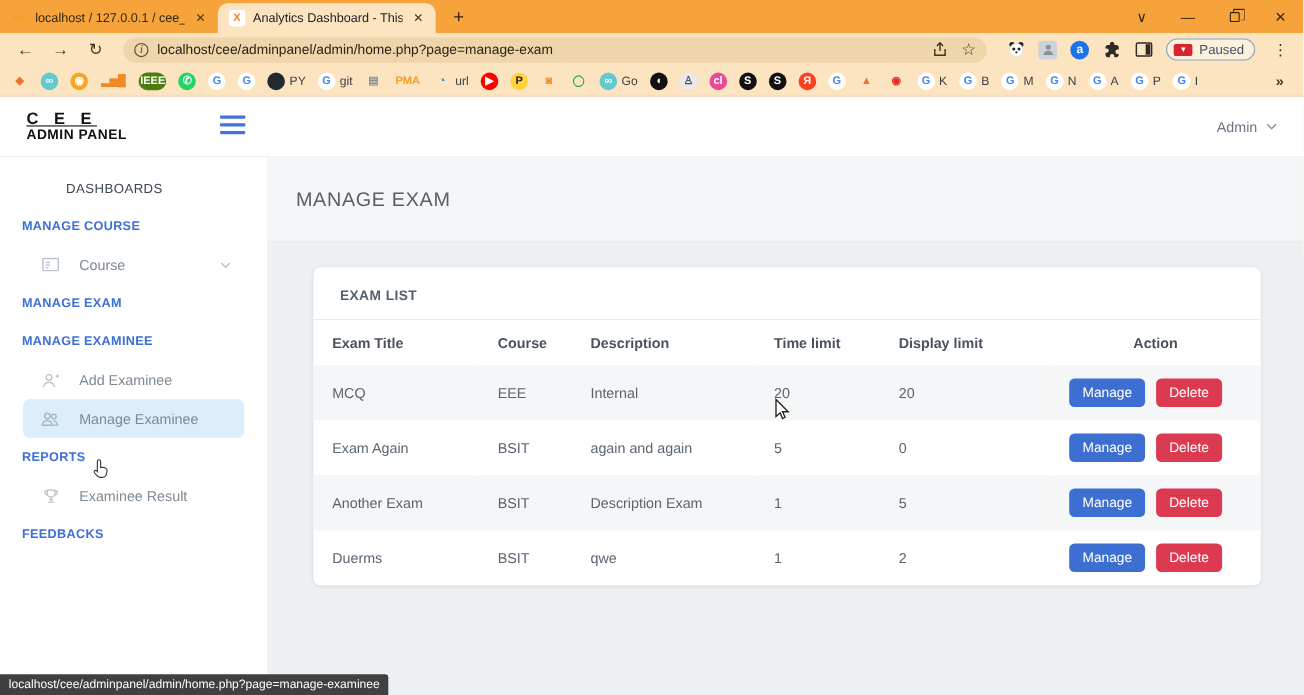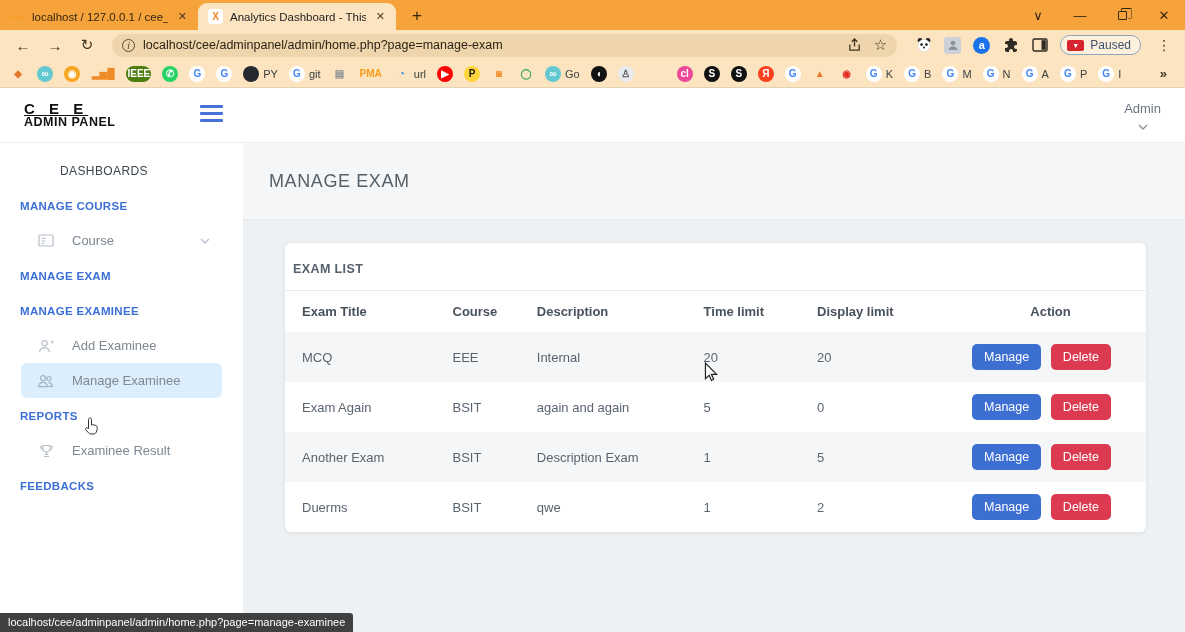--- a/index.html
+++ b/index.html
@@ -50,39 +50,39 @@
   .overflow-chevron { margin-left:auto; margin-right:8px; font-size:13px; color:#41351f; font-weight:bold; }
 
   
   .app-header { height:55px; background:#fff; display:flex; align-items:center; border-bottom:1px solid #edf0f1; position:relative; }
   .logo { margin-left:24px; line-height:1.05; color:#111; }
   .logo-l1 { font-weight:bold; font-size:15px; letter-spacing:5px; text-decoration:underline; }
   .logo-l2 { font-weight:bold; font-size:12.5px; letter-spacing:0.5px;text-align:right; }
   .hamburger { position:absolute; left:200px; top:17px; display:flex; flex-direction:column; gap:4px; }
   .hamburger span { width:23px; height:3px; background:#4472d8; border-radius:1px; }
   .admin-menu { margin-left:auto; margin-right:24px; display:flex; align-items:center; gap:8px;
-                color:#6b7480; font-size:13px;flex-direction:column; }
+                color:#6b7480; font-size:13px; }
 
   .layout { display:flex; height:489px; }
   .sidebar { width:243px; background:#fff; padding-top:10px; flex:0 0 243px; box-shadow:2px 0 4px rgba(0,0,0,0.03); }
   .side-row { height:35px; display:flex; align-items:center; }
   .side-title { padding-left:60px; font-weight:normal; font-size:12px; color:#3c4650; letter-spacing:0.4px; }
   .side-header { padding-left:20px; font-weight:bold; font-size:11.5px; color:#3d70d6; letter-spacing:0.3px; }
   .side-item { margin:0 21px; padding-left:16px; gap:17px; color:#7d8893; font-size:13px; border-radius:6px;
                height:35px; display:flex; align-items:center; flex:1; }
   .side-item .icon { display:inline-flex; width:18px; justify-content:center; color:#b6bfc8; }
   .side-item.active { background:#dceefb; }
   .side-chevron { margin-left:auto; margin-right:12px; color:#b6bfc8; }
 
   .main { flex:1; background:#eef1f3; display:flex; flex-direction:column; }
   .title-band { height:76px; background:#f5f6f7; display:flex; align-items:center; box-shadow:0 1px 2px rgba(0,0,0,0.04); }
   .page-title { margin-left:26px; font-size:18px; color:#556069; letter-spacing:0.6px; }
   .content { padding:24px 39px 0 42px; }
   .card { background:#fff; border-radius:6px; box-shadow:0 1px 4px rgba(60,70,90,0.10); overflow:hidden; }
-  .card-header { padding:19px 8px 14px; font-weight:bold; font-size:12.5px; color:#55606c; letter-spacing:0.4px;
+  .card-header { padding:19px 24px 14px; font-weight:bold; font-size:12.5px; color:#55606c; letter-spacing:0.4px;
                  border-bottom:1px solid #e9ebee; }
   table { width:100%; border-collapse:collapse; font-size:13px; color:#5a6470; }
   th { text-align:left; font-weight:bold; color:#49525c; padding:13px 17px; }
   td { padding:12px 17px; }
   tbody tr:nth-child(odd) { background:#f5f6f7; }
   col.c-title{width:160px} col.c-course{width:85px} col.c-desc{width:175px}
   col.c-time{width:120px} col.c-disp{width:165px}
   th.action { text-align:center; }
   td.action { text-align:right; padding-right:35px; white-space:nowrap; }
   .btn { display:inline-block; border:none; border-radius:5px; color:#fff; font-size:12.5px; padding:6px 12px;
@@ -267,21 +267,21 @@
       <span class="fav" style="background: rgb(17, 17, 17); color: rgb(255, 255, 255);">◖</span>
 
     </span>
 
     <span class="bm">
       <span class="fav" style="background: rgb(232, 234, 237); color: rgb(85, 85, 85);">♙</span>
 
     </span>
 
     <span class="bm">
-      <span class="fav" style="background: #ec4899; color: rgb(255, 255, 255); margin-left: 32px;">cl</span>
+      <span class="fav" style="background: #ec4899; color: rgb(255, 255, 255);">cl</span>
 
     </span>
 
     <span class="bm">
       <span class="fav" style="background: rgb(17, 17, 17); color: rgb(255, 255, 255);">S</span>
 
     </span>
 
     <span class="bm">
       <span class="fav" style="background: rgb(17, 17, 17); color: rgb(255, 255, 255);">S</span>

